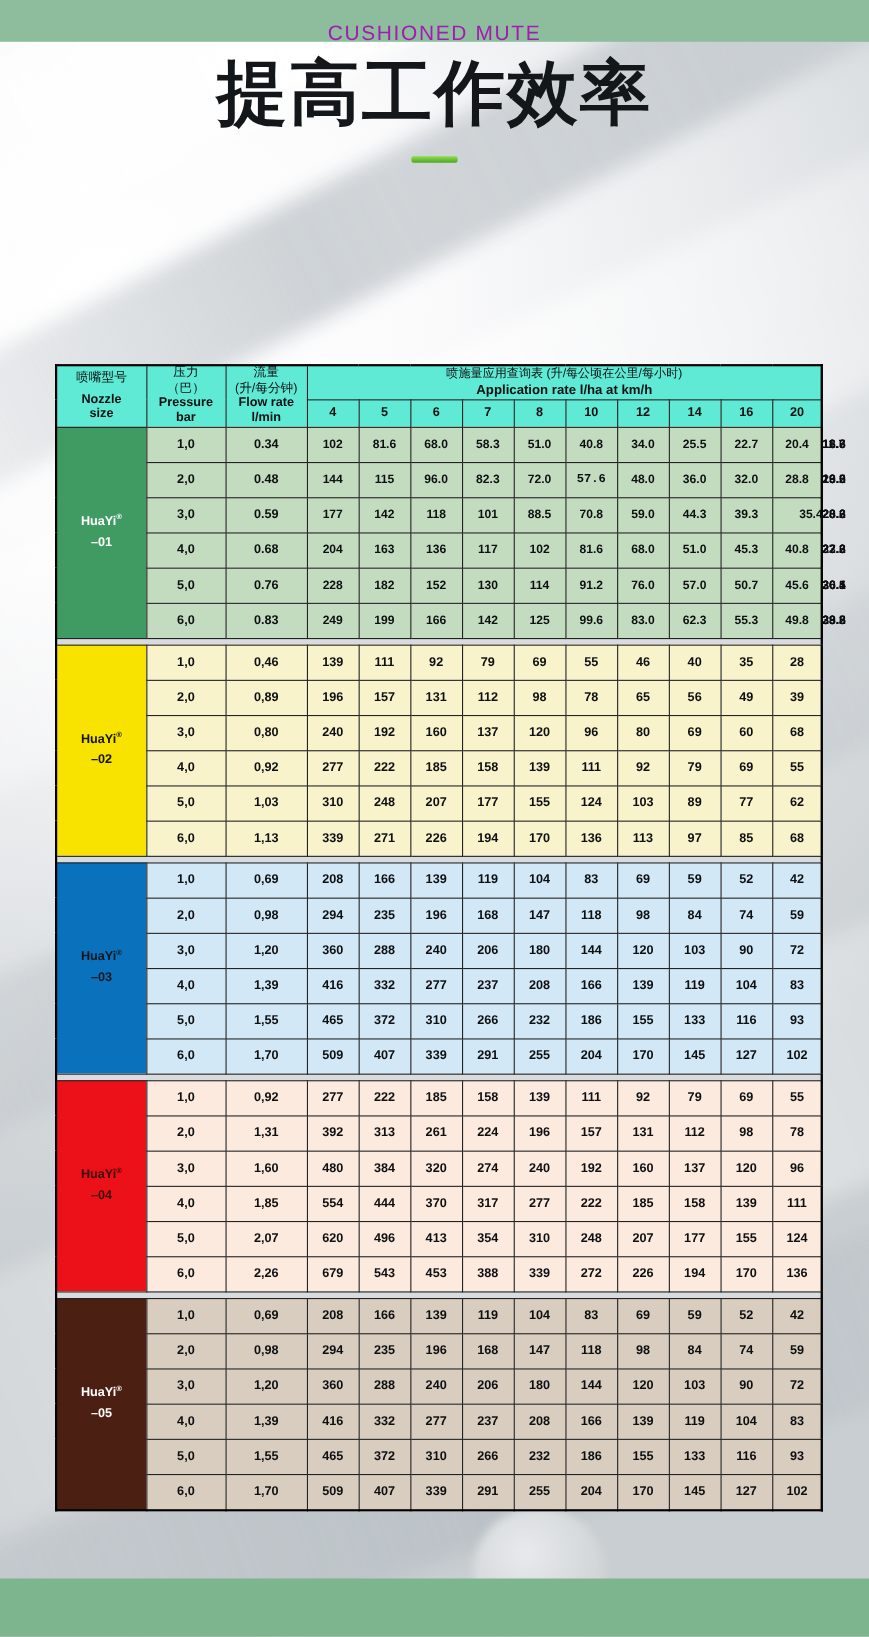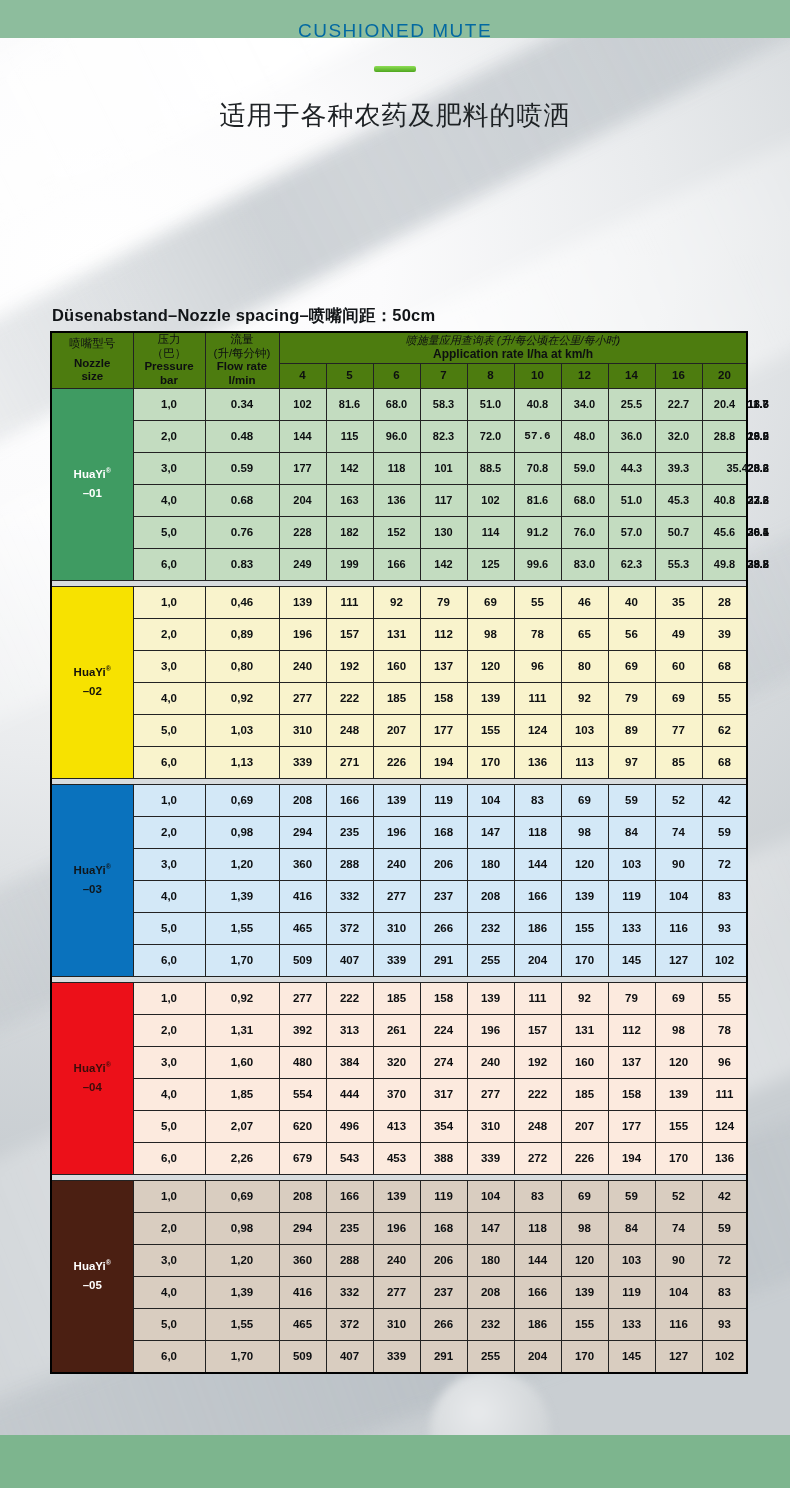--- a/index.html
+++ b/index.html
@@ -41,21 +41,21 @@
   .blob{position:absolute;left:430px;top:1370px;width:120px;height:120px;border-radius:50%;
       background:radial-gradient(circle at 40% 35%,#e8eaec,#c5cacd);filter:blur(4px);}
   .topbar{position:absolute;left:0;top:0;width:100%;height:38px;background:#8dbd9d;z-index:2;}
   .botbar{position:absolute;left:0;bottom:0;width:100%;height:53px;background:#7db58e;z-index:2;}
 
   
   #content{position:relative;z-index:3;}
 
   .eyebrow{
     text-align:center;margin-top:20px;
-    font-size:19px;letter-spacing:1.5px;color:#0369a1;font-weight:400;
+    font-size:19px;letter-spacing:1.5px;color:#a21caf;font-weight:400;
   }
   .headline{
     text-align:center;margin-top:8px;
     font-size:64px;font-weight:bold;color:#14171a;letter-spacing:2px;
     line-height:1.08;
   }
   .rule-wrap{text-align:center;margin-top:16px;}
   .rule{display:inline-block;width:42px;height:6px;border-radius:2px;
     background:linear-gradient(180deg,#8ede55,#4fa61f);}
   .subhead{
@@ -71,24 +71,24 @@
 
   
   .tbl-wrap{position:absolute;left:50px;top:311px;width:696px;}
   table.spray{border-collapse:collapse;width:696px;table-layout:fixed;
     border:2px solid #000;background:#fff;}
   table.spray td,table.spray th{
     border:1px solid #222;padding:0;margin:0;
     text-align:center;vertical-align:middle;
     font-size:11.5px;font-weight:bold;color:#0d0f11;
   }
-  .hd{background:#4d7c0f;font-size:12px;font-weight:bold;line-height:1.18;padding:3px 1px;}
+  .hd{background:#5eead4;font-size:12px;font-weight:bold;line-height:1.18;padding:3px 1px;}
   .hd .cn{font-weight:400;font-size:11.5px;}
   .hd-app{font-size:12px;line-height:1.3;padding:4px 2px;}
-  .hd-app .cn{font-weight:400;font-size:11px;display:block;font-style:italic;}
+  .hd-app .cn{font-weight:400;font-size:11px;display:block;}
   .hd-app .en{font-weight:bold;font-size:12px;display:block;}
   .hd-num{font-size:13px;font-weight:bold;height:24px;}
 
   .brandcell{font-size:11.5px;font-weight:bold;line-height:1.7;border:1px solid #222;}
   .brandcell sup{font-size:7px;vertical-align:super;}
 
   td.val{height:31px;}
   .sep-row td{height:5px;padding:0;border-left:none;border-right:none;
      border-top:2px solid #000;border-bottom:2px solid #000;background:#d8dcde;}
 
@@ -115,24 +115,23 @@
   <div class="bg-streak s4"></div>
   <div class="bg-streak s5"></div>
   <div class="bg-streak s6"></div>
   <div class="blob"></div>
 </div>
 <div class="topbar"></div>
 <div class="botbar"></div>
 
 <div id="content">
   <div class="eyebrow">CUSHIONED MUTE</div>
+  <div class="headline">提高工作效率</div>
   <div class="rule-wrap"><span class="rule"></span></div>
-  <div class="subhead">适用于各种农药及肥料的喷洒</div>
-
-  <div class="spacing-label">Düsenabstand–Nozzle spacing–喷嘴间距：50cm</div>
+
 
   <div class="tbl-wrap">
     <table class="spray" style="table-layout: fixed;">
       <colgroup>
         <col style="width:82px">
           <col style="width:72px">
           <col style="width:74px">
         <col style="width:47px">
           <col style="width:47px">
           <col style="width:47px">

